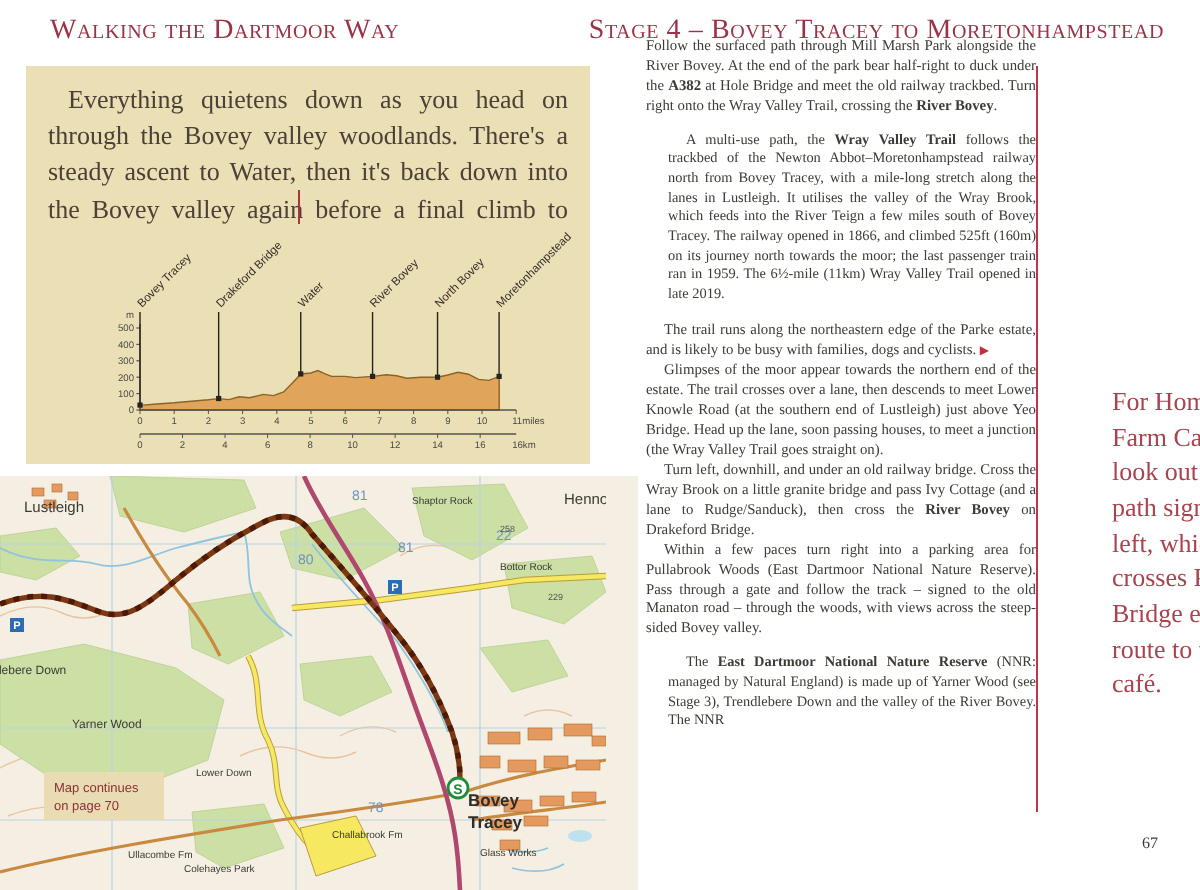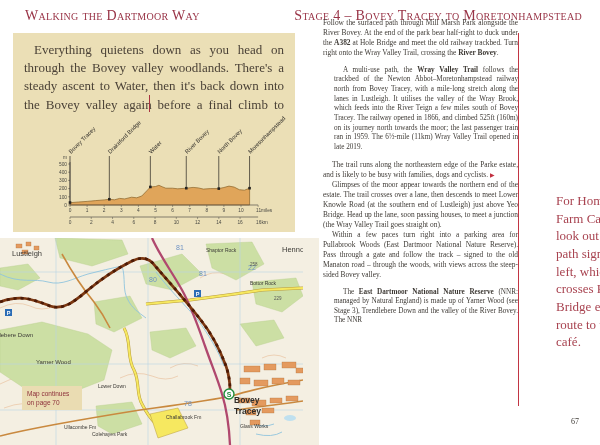--- a/index.html
+++ b/index.html
@@ -261,19 +261,20 @@
         <text x="274" y="62" class="spot">229</text>
       </g>
   </svg>
 </div>
 
 <div class="body-col" id="body-col">
     <p class="para first"><span>Follow the surfaced path through Mill Marsh Park alongside the River Bovey. At the end of the park bear half-right to duck under the </span><b>A382</b><span> at Hole Bridge and meet the old railway trackbed. Turn right onto the Wray Valley Trail, crossing the </span><b>River Bovey</b><span>.</span></p>
     <p class="para inset"><span>A multi-use path, the </span><b>Wray Valley Trail</b><span> follows the trackbed of the Newton Abbot–Moretonhampstead railway north from Bovey Tracey, with a mile-long stretch along the lanes in Lustleigh. It utilises the valley of the Wray Brook, which feeds into the River Teign a few miles south of Bovey Tracey. The railway opened in 1866, and climbed 525ft (160m) on its journey north towards the moor; the last passenger train ran in 1959. The 6½-mile (11km) Wray Valley Trail opened in late 2019.</span></p>
     <p class="para"><span>The trail runs along the northeastern edge of the Parke estate, and is likely to be busy with families, dogs and cyclists. </span><span class="red">▶</span></p>
     <p class="para"><span>Glimpses of the moor appear towards the northern end of the estate. The trail crosses over a lane, then descends to meet Lower Knowle Road (at the southern end of Lustleigh) just above Yeo Bridge. Head up the lane, soon passing houses, to meet a junction (the Wray Valley Trail goes straight on).</span></p>
+    <p class="para"><span>Turn left, downhill, and under an old railway bridge. Cross the Wray Brook on a little granite bridge and pass Ivy Cottage (and a lane to Rudge/Sanduck), then cross the </span><b>River Bovey</b><span> on Drakeford Bridge.</span></p>
     <p class="para"><span>Within a few paces turn right into a parking area for Pullabrook Woods (East Dartmoor National Nature Reserve). Pass through a gate and follow the track – signed to the old Manaton road – through the woods, with views across the steep-sided Bovey valley.</span></p>
     <p class="para inset"><span>The </span><b>East Dartmoor National Nature Reserve</b><span> (NNR: managed by Natural England) is made up of Yarner Wood (see Stage 3), Trendlebere Down and the valley of the River Bovey. The NNR</span></p>
   </div>
 
 <div class="red-rule"></div>
 <div class="sidebar">For Home Farm Café look out for a path signed left, which crosses Parke Bridge en route to the café.</div>
 <div class="page-num">67</div>
 
 </body></html>

